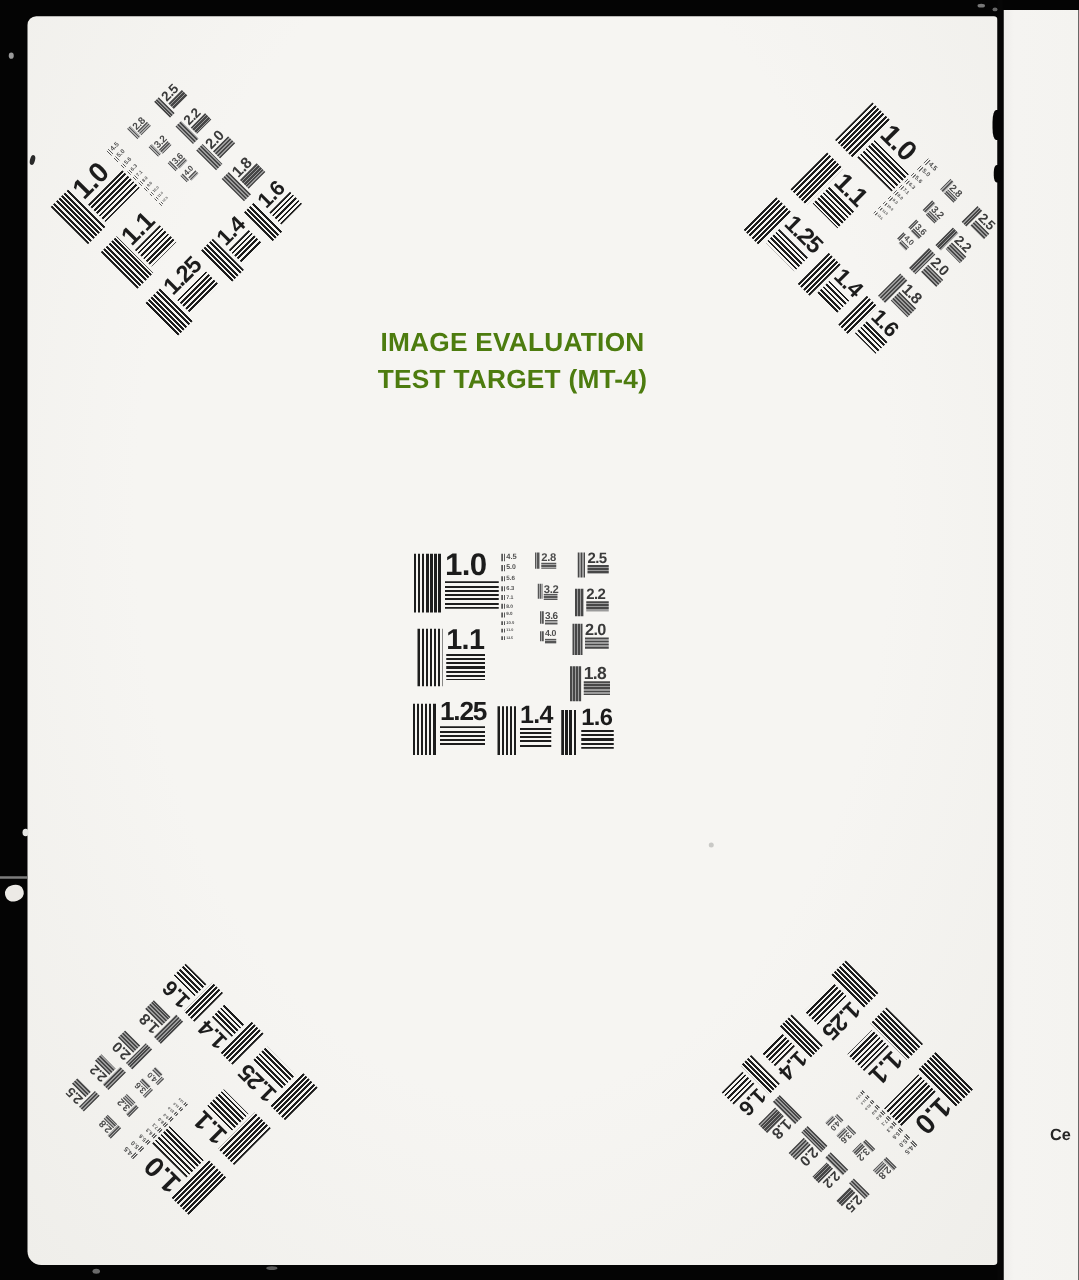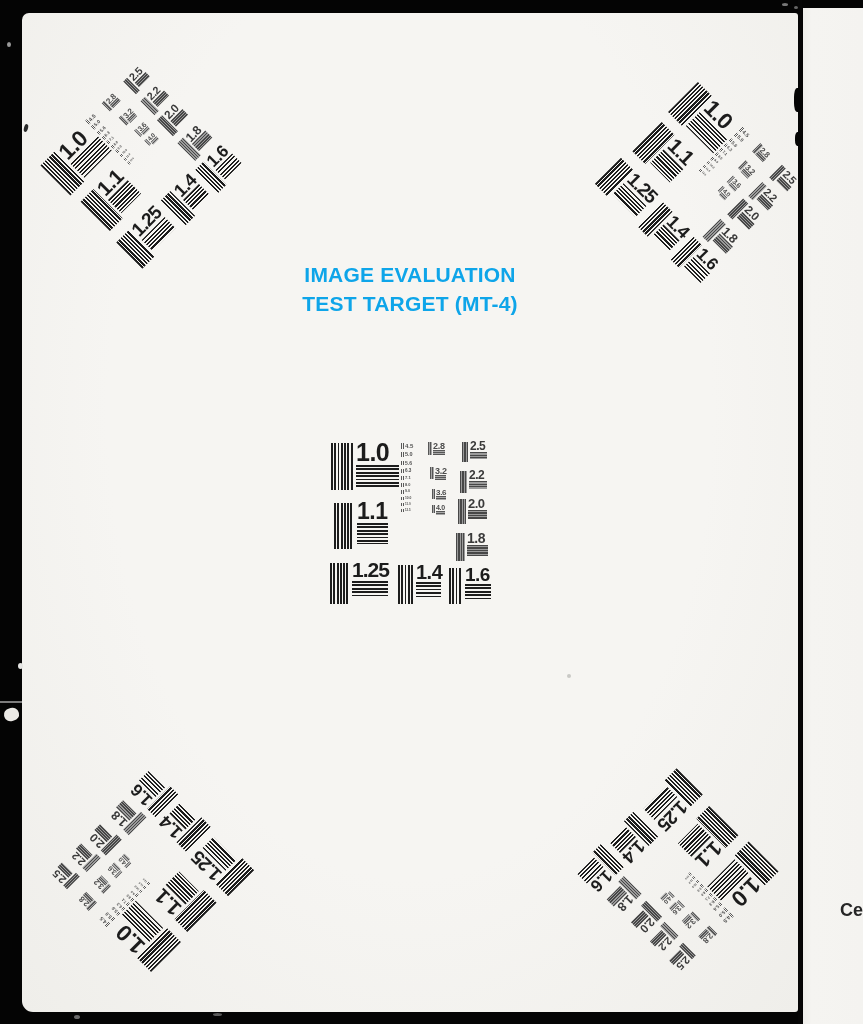--- a/index.html
+++ b/index.html
@@ -9,21 +9,21 @@
   #page{position:absolute;left:22px;top:13px;width:776px;height:999px;
         background:radial-gradient(ellipse at 50% 40%, #f6f5f2 55%, #efeeea 100%);
         border-radius:7px 3px 3px 11px;}
   
   #strip{position:absolute;left:803px;top:8px;width:60px;height:1016px;
          background:linear-gradient(90deg,#efeeeb 0,#f5f4f1 14%,#f4f3f0 100%);}
   #divider{position:absolute;left:798px;top:0;width:4px;height:1024px;background:#060606;}
   .divbump{position:absolute;background:#050505;border-radius:40%;}
   
   .title{position:absolute;left:300px;top:261px;width:220px;text-align:center;
-         font-size:21px;font-weight:700;letter-spacing:0.2px;line-height:1.36;color:#0ea5e9;}
+         font-size:21px;font-weight:700;letter-spacing:0.2px;line-height:1.36;color:#4d7c0f;}
   
   .mt3-slot{position:absolute;width:170px;height:165px;}
   .t-c {left:325px;top:441px;}
   .t-tl{left:57px; top:84px; transform:rotate(-45deg)  scale(.9);}
   .t-tr{left:612px;top:101px;transform:rotate(45deg)   scale(.9);}
   .t-bl{left:67px; top:788px;transform:rotate(-135deg) scale(.9);}
   .t-br{left:592px;top:788px;transform:rotate(135deg)  scale(.9);}
   .mt3{position:absolute;inset:0;}
   
   .blk{position:absolute;display:flex;align-items:flex-start;}
@@ -54,21 +54,21 @@
   .tinycol{position:absolute;left:76px;top:2px;width:22px;display:flex;flex-direction:column;
            color:#505050;font-weight:700;}
   .trow{display:flex;align-items:flex-start;gap:1px;margin-bottom:3px;line-height:1;}
   .tb{width:3px;height:.95em;background:repeating-linear-gradient(90deg,#585858 0 1px,transparent 1px 2px);}
   .trow:nth-child(1){font-size:6px}.trow:nth-child(2){font-size:5.5px}
   .trow:nth-child(3){font-size:5px}.trow:nth-child(4){font-size:4.6px}
   .trow:nth-child(5){font-size:4.2px}.trow:nth-child(6){font-size:3.9px}
   .trow:nth-child(7){font-size:3.6px}.trow:nth-child(8){font-size:3.3px}
   .trow:nth-child(9){font-size:3px}.trow:nth-child(10){font-size:2.8px}
   
-  .edge-note{position:absolute;left:37px;top:892px;font-size:18px;font-weight:700;color:#262626;
+  .edge-note{position:absolute;left:37px;top:892px;font-size:13px;font-weight:700;color:#262626;
              white-space:nowrap;}
   
   .speck{position:absolute;}
 </style>
 </head>
 <body>
 
 <div id="canvas">
   <div id="page"></div>
   <div id="divider"></div>

